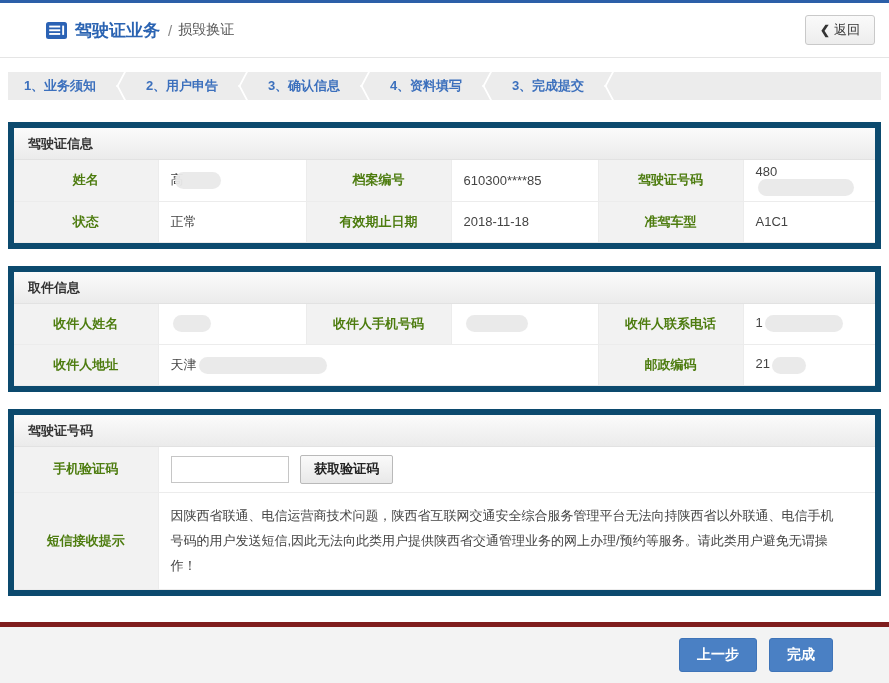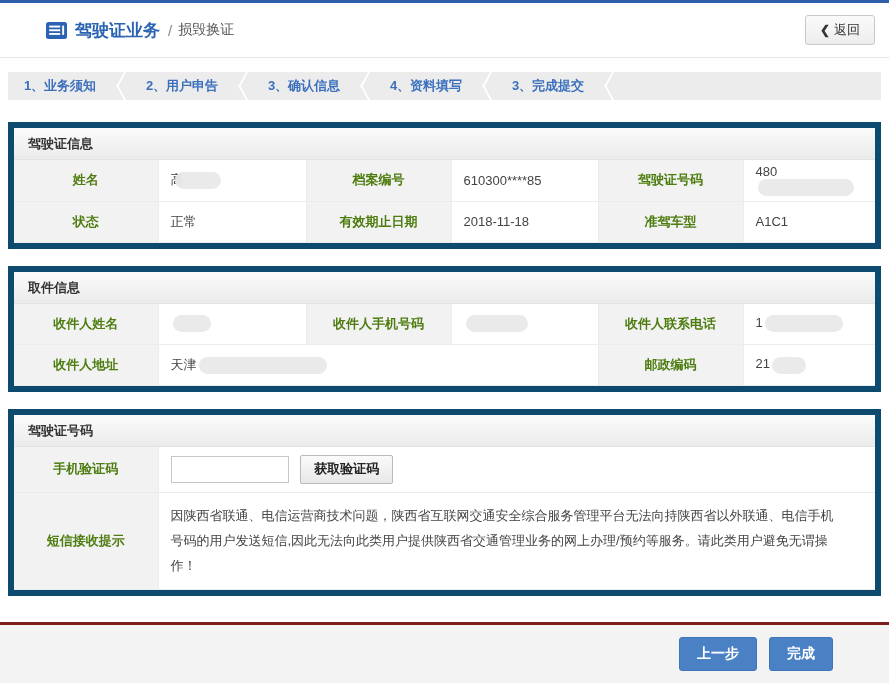--- a/index.html
+++ b/index.html
@@ -58,21 +58,21 @@
                 font-size:13px; vertical-align:middle; }
   .code-btn { margin-left:8px; height:29px; padding:0 13px; vertical-align:middle;
       background:linear-gradient(180deg,#fafafa,#e8e8e8); border:1px solid #b9b9b9;
       border-radius:2px; font-size:13px; color:#222; font-weight:bold; cursor:pointer; }
   .notice-cell { line-height:1.95; color:#d05f5f; padding:10px 30px 10px 12px !important;
                  height:auto !important; }
 
   
   .footer { margin-top:auto; background:#f3f3f3; height:61px; display:flex;
             align-items:center; justify-content:flex-end; padding-right:56px; gap:12px;
-            border-top:3px solid #7f1d1d; }
+            border-top:5px solid #7f1d1d; }
   .btn-blue { background:#4a80c4; border:1px solid #3f74b8; color:#fff; font-size:14px;
               font-weight:bold; padding:7px 17px; border-radius:3px; cursor:pointer; }
 </style>
 </head>
 <body>
 
 <div class="page">
 
   <div class="hdr">
     <span style="display:flex;">

